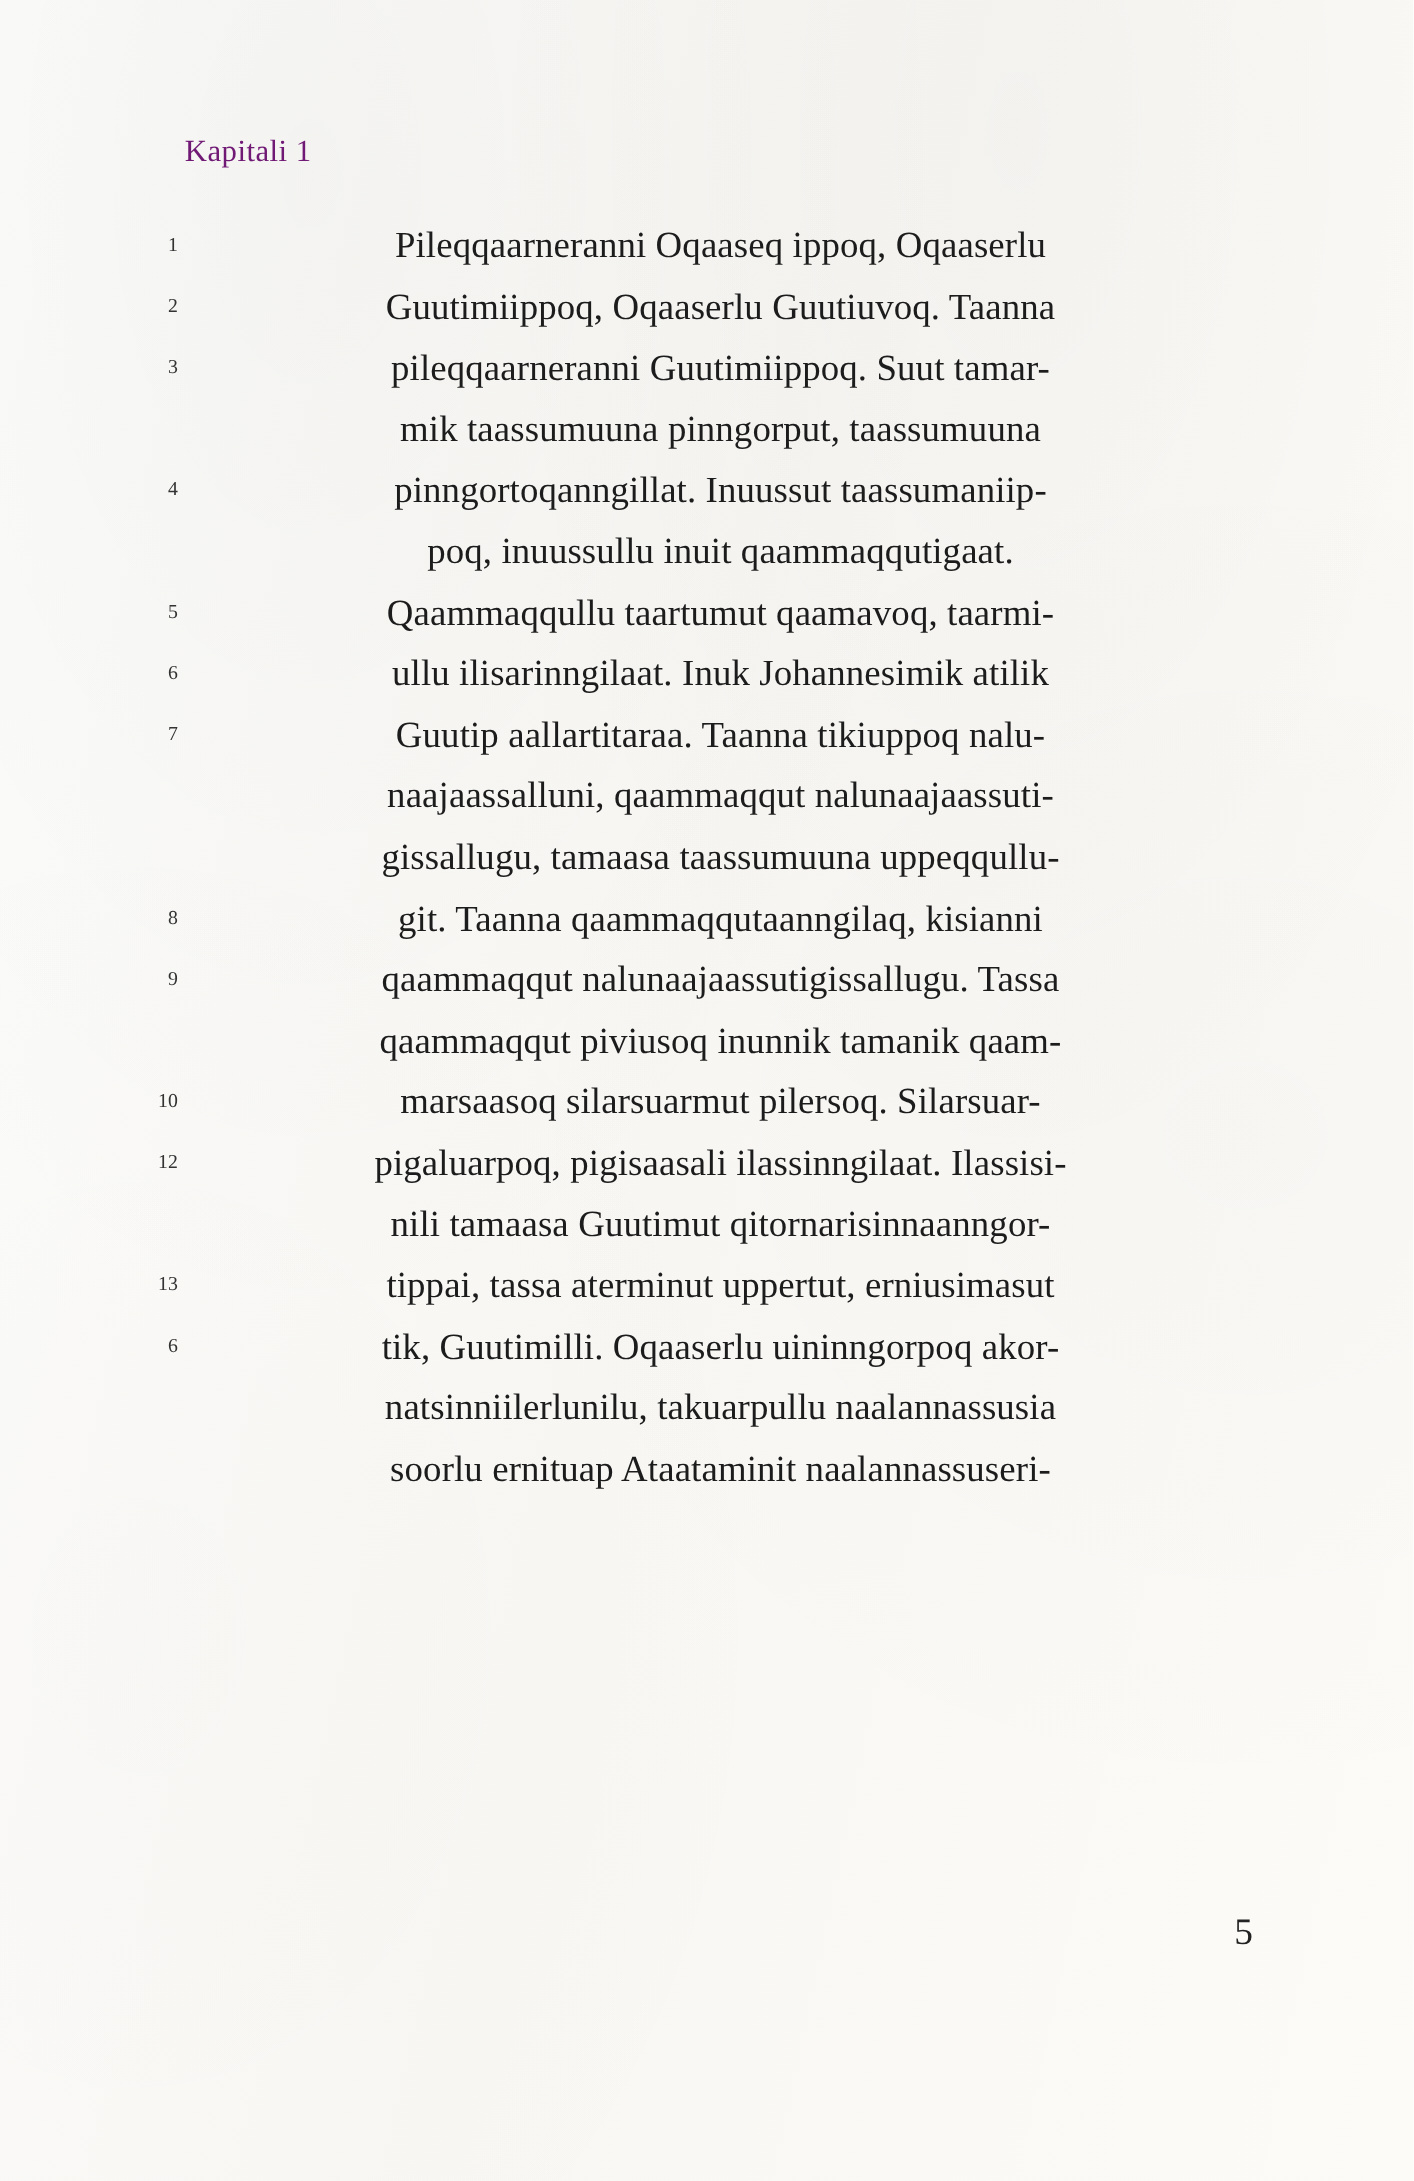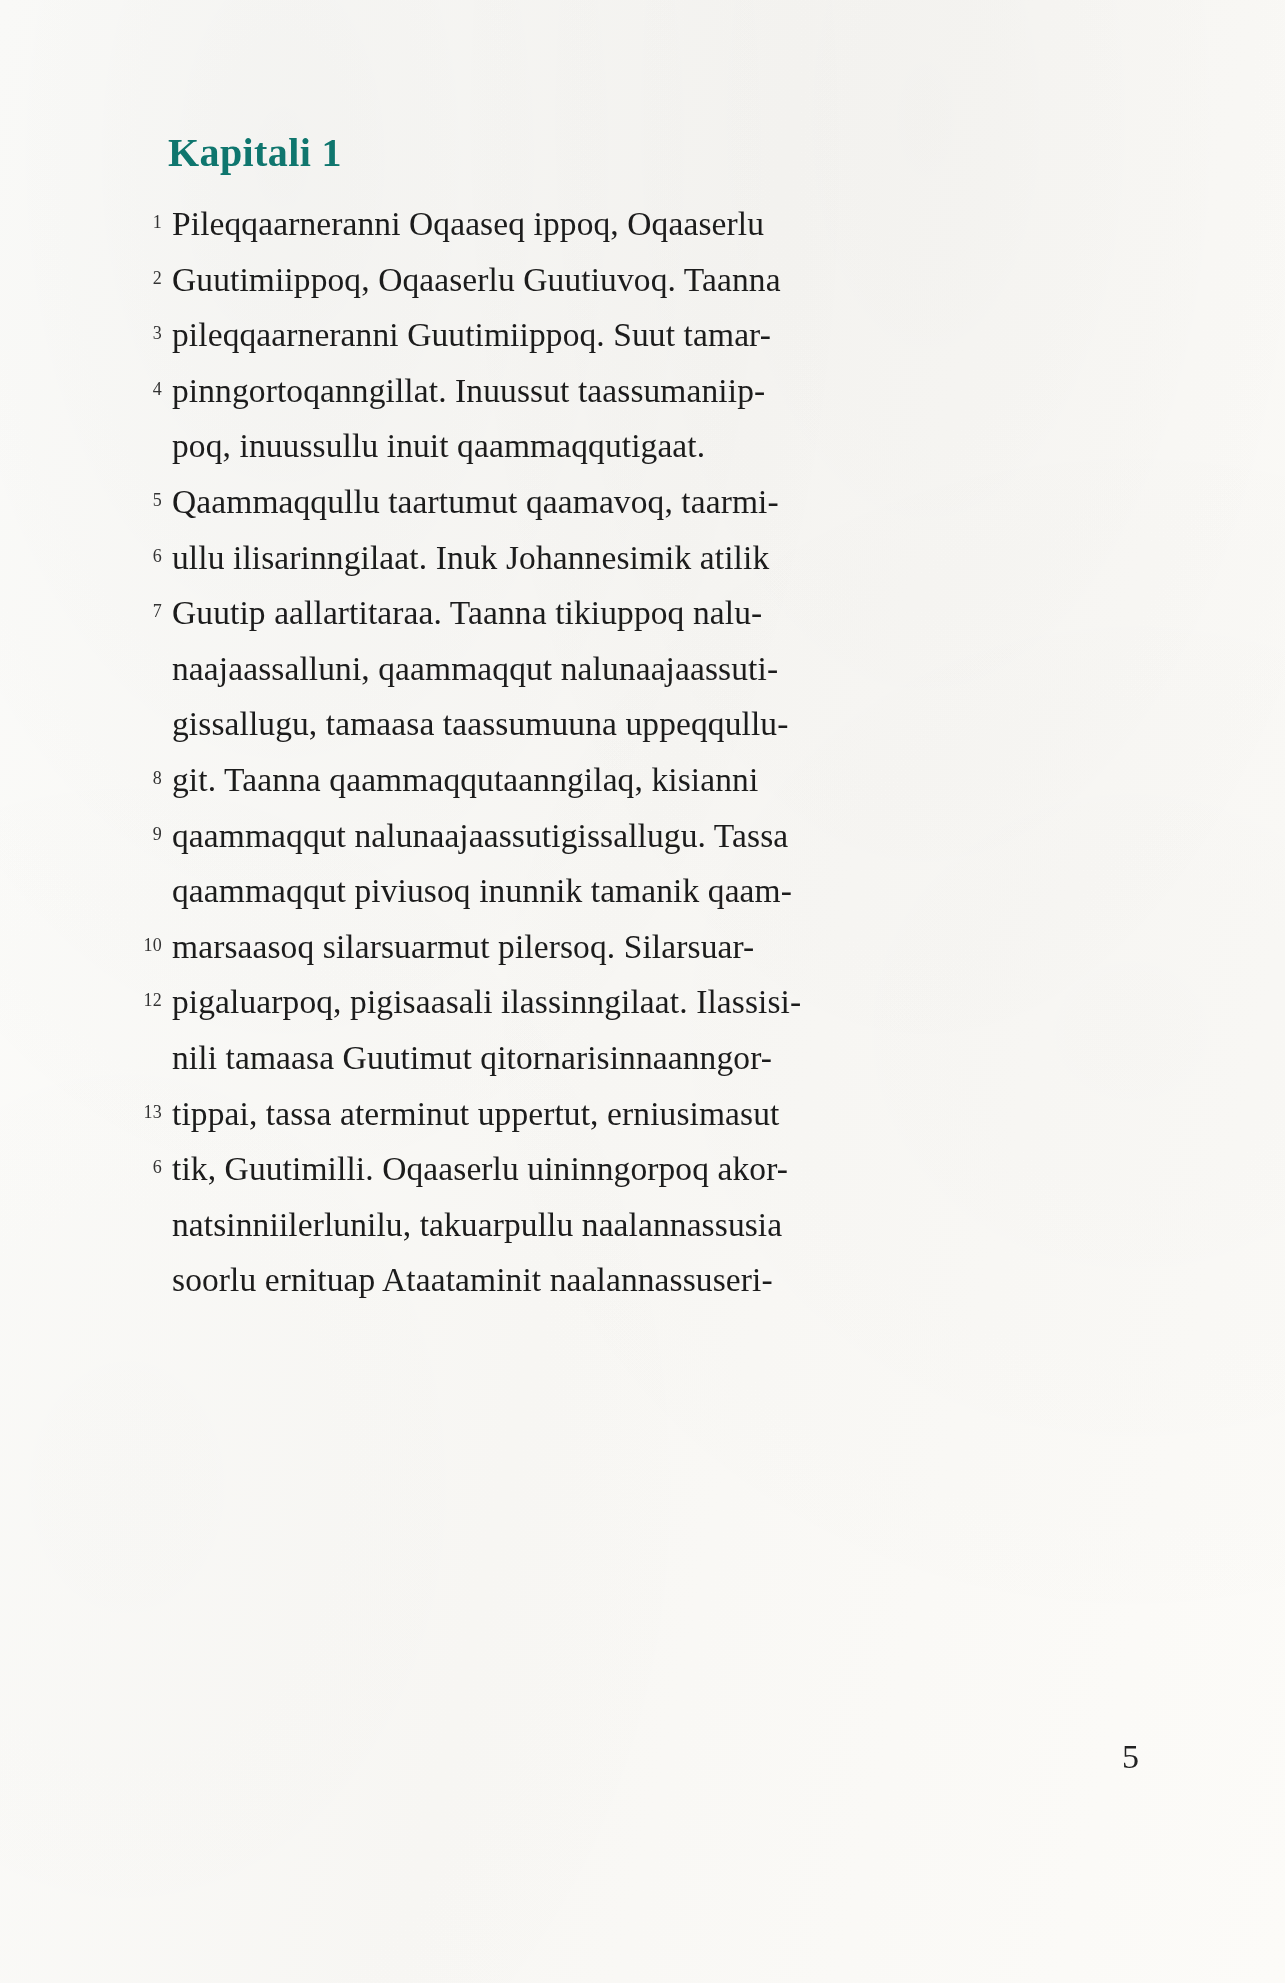--- a/index.html
+++ b/index.html
@@ -37,25 +37,25 @@
   #content {
     position: relative;
     z-index: 1;
   }
 
   
   .chapter-heading {
     position: absolute;
     left: 168px;
     top: 104px;
-    font-size: 40px;
+    font-size: 28px;
     line-height: 1.1;
     letter-spacing: 0.4px;
-    font-weight: 700;
-    color: #0f766e;
+    font-weight: 400;
+    color: #701a75;
     white-space: nowrap;
   }
 
   
   .text-block {
     position: absolute;
     left: 128px;
     top: 196px;
     width: 1010px;
   }
@@ -77,20 +77,21 @@
     color: #333333;
     letter-spacing: 0.2px;
   }
   .line-text {
     display: block;
     font-size: 33.5px;
     line-height: 55.6px;
     letter-spacing: 0.1px;
     color: #1c1c1c;
     white-space: nowrap;
+    text-align: center;
   }
 
   
   .folio {
     position: absolute;
     right: 146px;
     top: 1740px;
     font-size: 34px;
     line-height: 1;
     color: #222222;
@@ -111,20 +112,24 @@
         </div>
         <div class="text-line">
           <span class="verse-num">2</span>
           <span class="line-text">Guutimiippoq, Oqaaserlu Guutiuvoq. Taanna</span>
         </div>
         <div class="text-line">
           <span class="verse-num">3</span>
           <span class="line-text">pileqqaarneranni Guutimiippoq. Suut tamar-</span>
         </div>
         <div class="text-line">
+          <span class="verse-num"></span>
+          <span class="line-text">mik taassumuuna pinngorput, taassumuuna</span>
+        </div>
+        <div class="text-line">
           <span class="verse-num">4</span>
           <span class="line-text">pinngortoqanngillat. Inuussut taassumaniip-</span>
         </div>
         <div class="text-line">
           <span class="verse-num"></span>
           <span class="line-text">poq, inuussullu inuit qaammaqqutigaat.</span>
         </div>
         <div class="text-line">
           <span class="verse-num">5</span>
           <span class="line-text">Qaammaqqullu taartumut qaamavoq, taarmi-</span>

